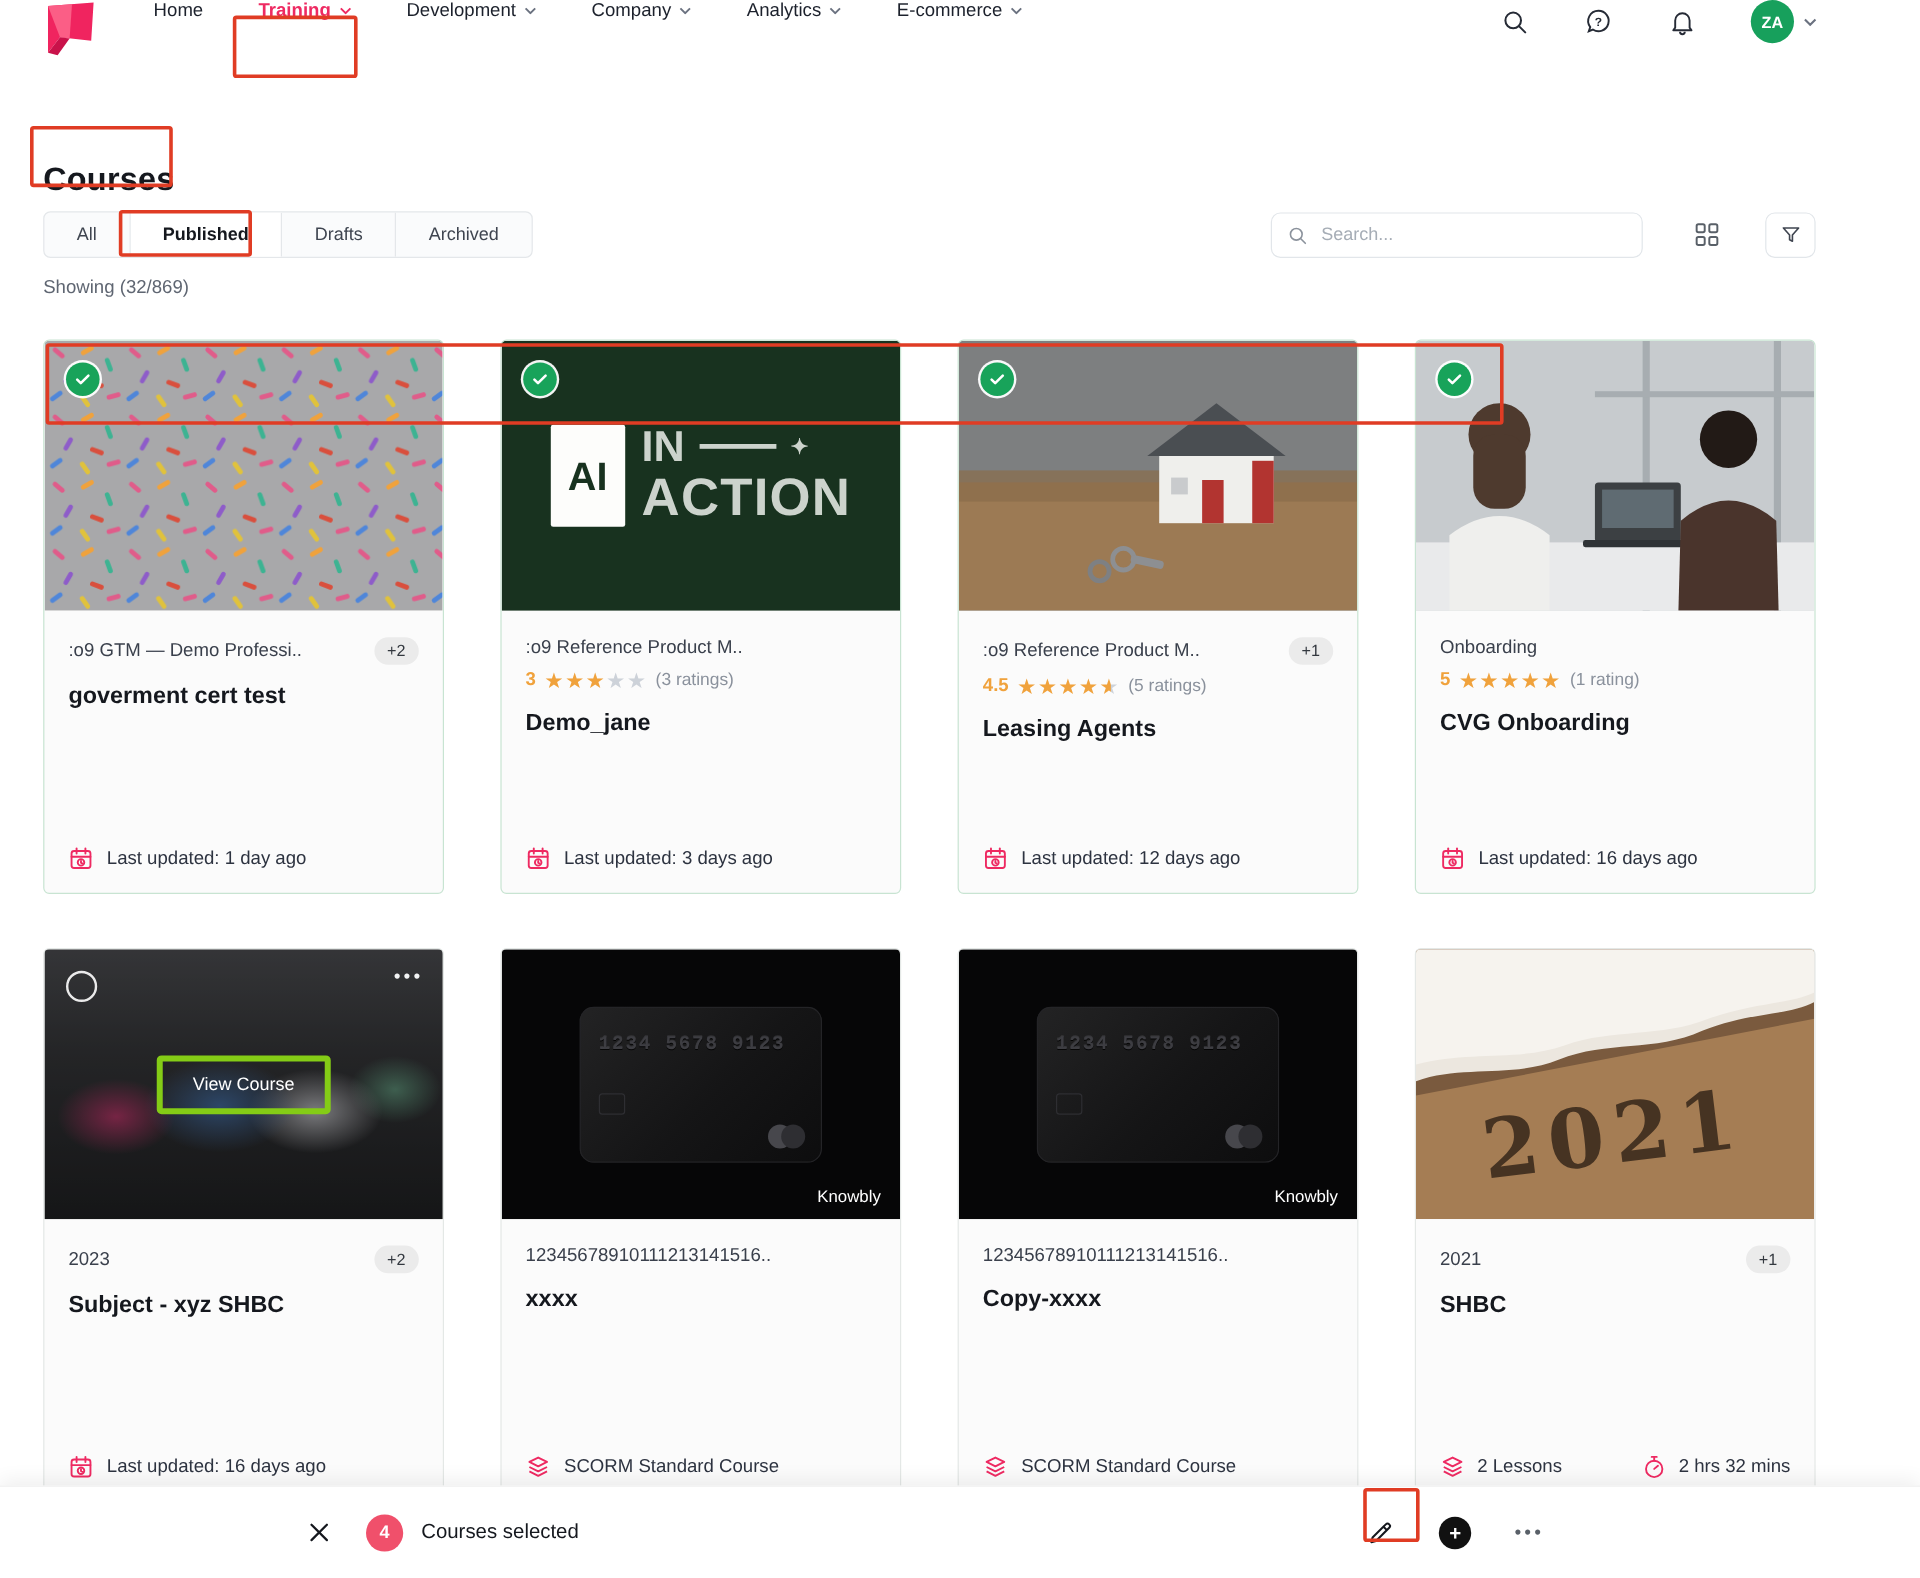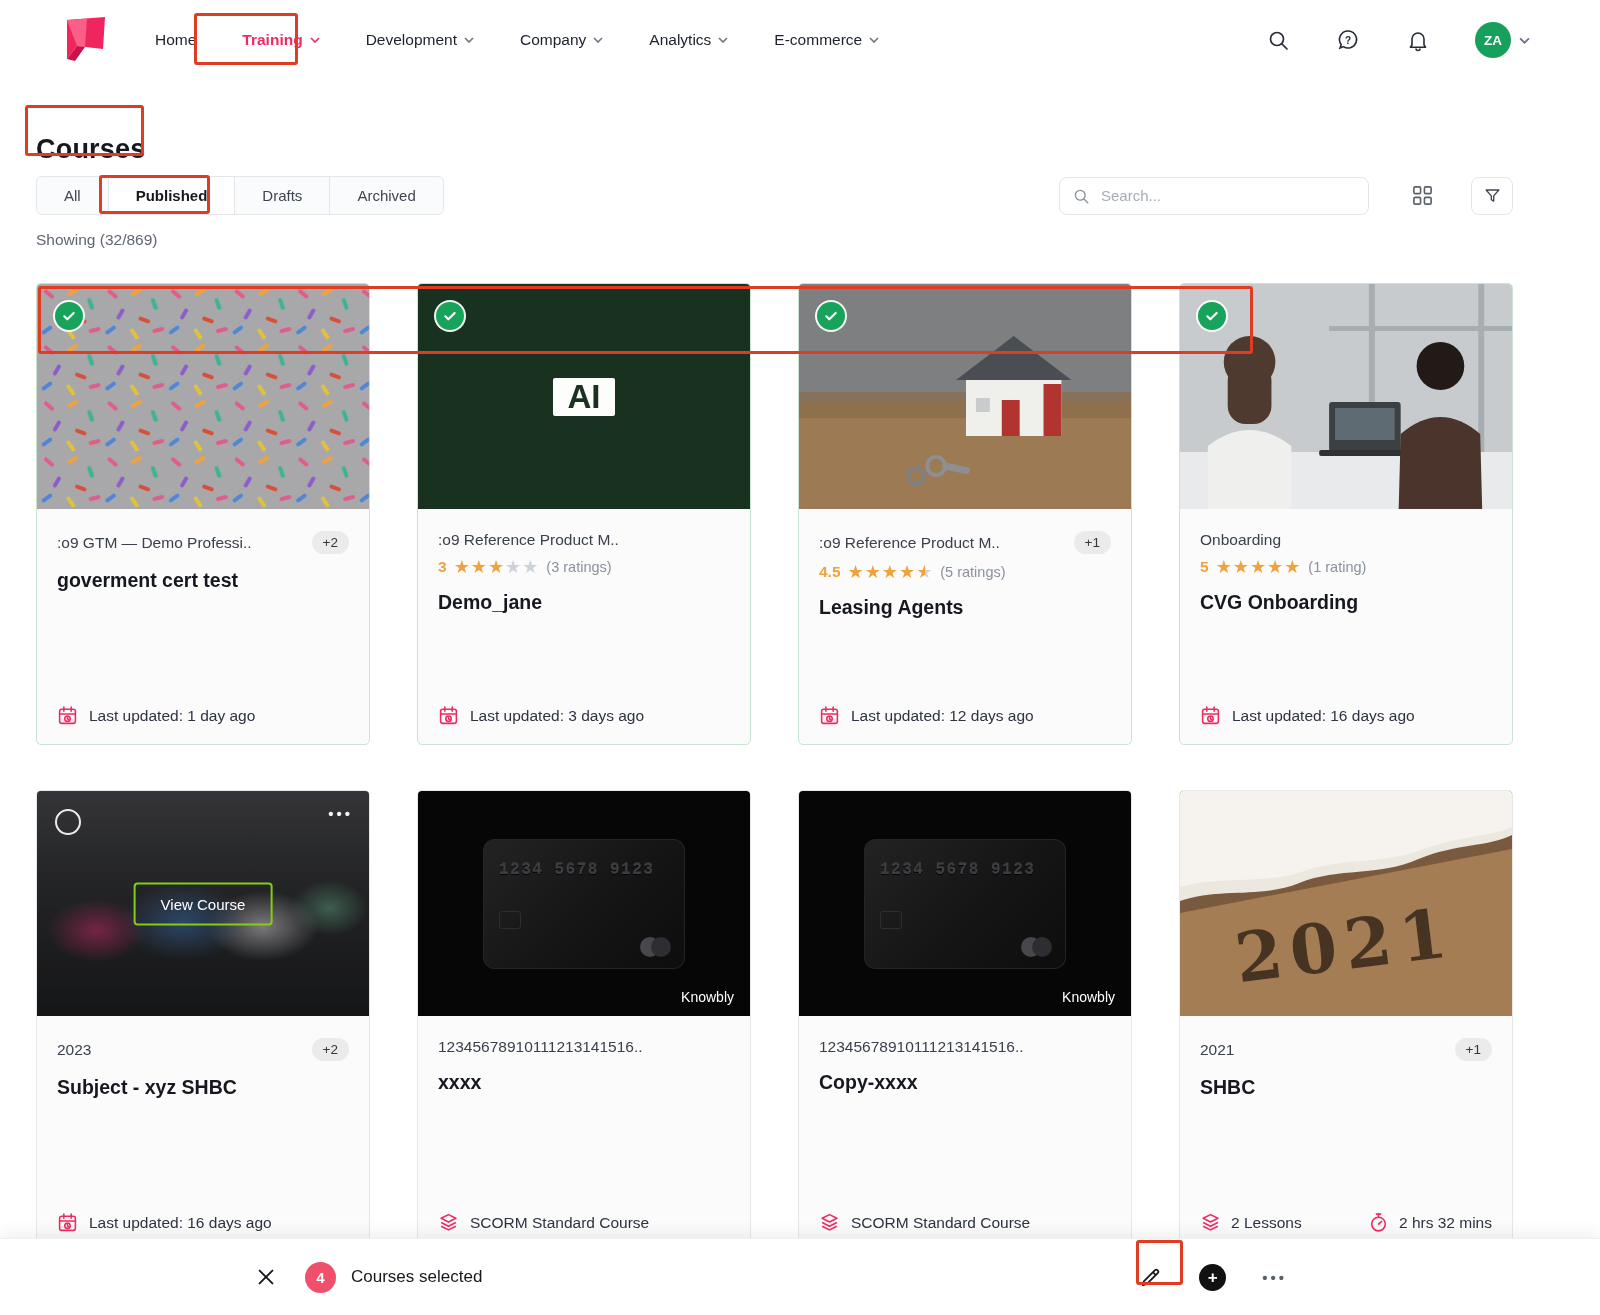--- a/index.html
+++ b/index.html
@@ -4,21 +4,21 @@
 <style>
   * { box-sizing: border-box; }
   html,body { margin:0; padding:0; }
   body {
     width:1600px; height:1315px; position:relative; overflow:hidden;
     background:#fff; color:#15181e;
     font-family:"Liberation Sans", sans-serif;
   }
 
   
-  .topbar { position:absolute; top:0; left:0; right:0; height:80px; display:flex; align-items:center; padding:0 20px;margin-left:43px; }
+  .topbar { position:absolute; top:0; left:0; right:0; height:80px; display:flex; align-items:flex-start; padding:0 36px; }
   .logo { width:48px; height:50px; margin-right:44px; flex:0 0 auto; }
   .nav { display:flex; align-items:center; gap:46px; font-size:15.5px; color:#1c212c; }
   .nav-item { display:flex; align-items:center; gap:7px; cursor:pointer; white-space:nowrap; }
   .nav-item.active { color:#ee2a62; font-weight:700; }
   .chev { display:inline-flex; color:#6b7280; }
   .nav-item.active .chev { color:#ee2a62; }
   .top-icons { margin-left:auto; margin-right:50px; display:flex; align-items:center; gap:44px; }
   .icon-btn { width:26px; height:26px; display:flex; align-items:center; justify-content:center; cursor:pointer; }
   .icon-btn svg { width:24px; height:24px; }
   .avatar-wrap { display:flex; align-items:center; gap:8px; cursor:pointer; }
@@ -81,21 +81,21 @@
     background:
       radial-gradient(70px 45px at 18% 62%, rgba(214,60,120,.85), transparent 70%),
       radial-gradient(90px 55px at 44% 58%, rgba(80,135,205,.75), transparent 70%),
       radial-gradient(80px 50px at 68% 60%, rgba(235,235,240,.8), transparent 70%),
       radial-gradient(55px 40px at 88% 52%, rgba(125,205,165,.65), transparent 70%),
       linear-gradient(180deg,#55565a 0%, #3a3b3e 40%, #232426 100%);
   }
   .img-graffiti::after { content:""; position:absolute; inset:0; background:rgba(0,0,0,.38); }
   .sel-circle { position:absolute; top:18px; left:18px; width:26px; height:26px; border-radius:50%; border:2px solid rgba(255,255,255,.9); z-index:3; }
   .card-dots { position:absolute; top:14px; right:16px; z-index:3; color:#f2f3f4; font-size:15px; letter-spacing:3px; font-weight:700; }
-  .view-course { position:absolute; left:50%; top:50%; transform:translate(-50%,-50%); z-index:3; border:2px solid #84cc16; color:#fff; background:transparent; border-radius:4px; padding:11px 25px; font-size:15px; font-family:"Liberation Sans",sans-serif; cursor:pointer; }
+  .view-course { position:absolute; left:50%; top:50%; transform:translate(-50%,-50%); z-index:3; border:5px solid #84cc16; color:#fff; background:transparent; border-radius:4px; padding:11px 25px; font-size:15px; font-family:"Liberation Sans",sans-serif; cursor:pointer; }
 
   
   .img-cc { background:#060607; height:100%; display:flex; align-items:center; justify-content:center; position:relative; }
   .cc { width:202px; height:130px; border-radius:12px; position:relative;
         background:linear-gradient(135deg,#232324 0%, #151516 55%, #0d0d0e 100%);
         box-shadow:inset 0 0 0 1px #242427; }
   .cc-num { position:absolute; top:22px; left:16px; font-size:16px; letter-spacing:1.5px; color:#3d3d42; font-weight:700; font-family:Liberation Mono, monospace; text-shadow:0 1px 0 rgba(0,0,0,.8), 0 -1px 0 rgba(95,95,100,.35); }
   .cc-chip { position:absolute; left:16px; top:72px; width:22px; height:18px; border:1px solid #2e2e32; border-radius:3px; }
   .cc-circles { position:absolute; right:14px; bottom:12px; display:flex; }
   .cc-circles span { width:20px; height:20px; border-radius:50%; background:#47474c; display:inline-block; }
@@ -284,20 +284,28 @@
         <span>Last updated: 1 day ago</span>
       </div>
     </div>
   </div>
 
   <div class="card sel">
     <div class="card-img">
       <div class="img-ai">
         <div class="ai-row">
           <div class="ai-box">AI</div>
+          <div class="ai-right">
+            <div class="ai-in-row">
+                <span>IN</span>
+                <span class="ai-line"></span>
+                <span class="ai-star">✦</span>
+              </div>
+            <div class="ai-action">ACTION</div>
+          </div>
         </div>
       </div>
       <span class="check">
         <svg viewBox="0 0 24 24" fill="none" stroke="#fff" stroke-width="3.2" stroke-linecap="round" stroke-linejoin="round">
             <path d="M5 12.5l4.5 4.5L19 7.5"></path>
           </svg>
       </span>
     </div>
     <div class="card-body">
       <div class="meta-row">

